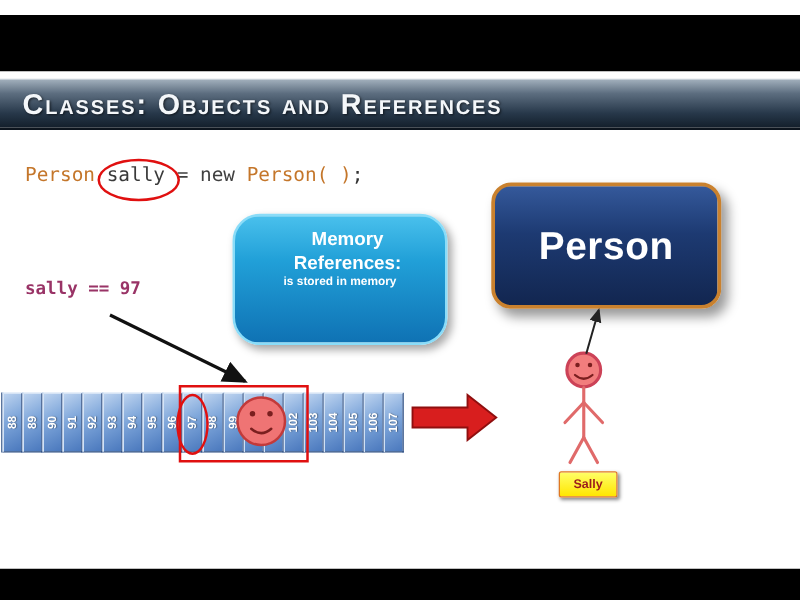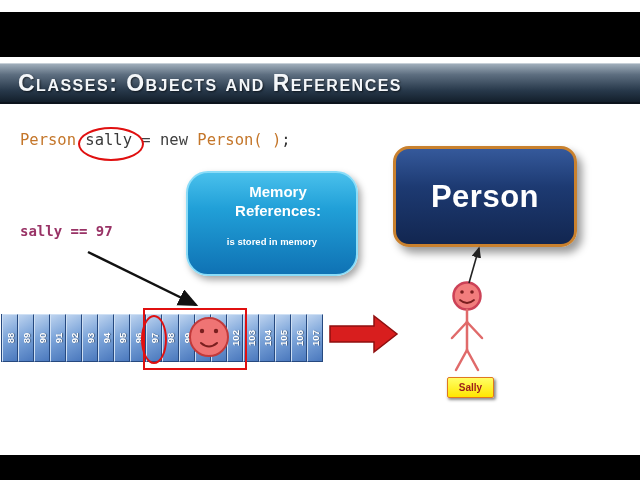--- a/index.html
+++ b/index.html
@@ -115,21 +115,21 @@
 
   <div class="code-line"><span class="tok-kw">Person</span><span class="tok-plain"> </span><span class="tok-var">sally</span><span class="tok-op"> = new </span><span class="tok-kw">Person( )</span><span class="tok-plain">;</span></div>
 
   <div class="sally-ellipse"></div>
 
   <div class="reference-line">sally == 97</div>
 
   <div class="memory-bubble">
     <div class="bubble-title">Memory</div>
     <div class="bubble-title">References:</div>
-    <div class="bubble-sub" style="margin-top:16px;">is stored in memory</div>
+    <div class="bubble-sub" style="margin-top:0;">is stored in memory</div>
   </div>
 
   <div class="person-box">
     <div class="person-label">Person</div>
   </div>
 
   <div class="memory-array">
       <div class="mem-cell">
         <span class="mem-num">88</span>
       </div>

